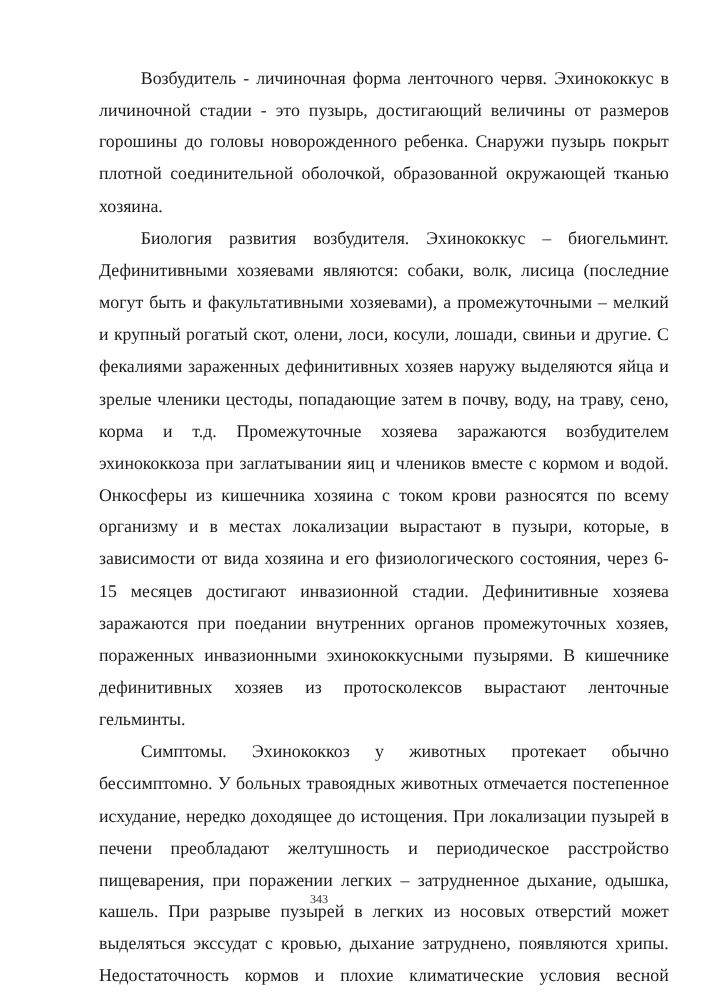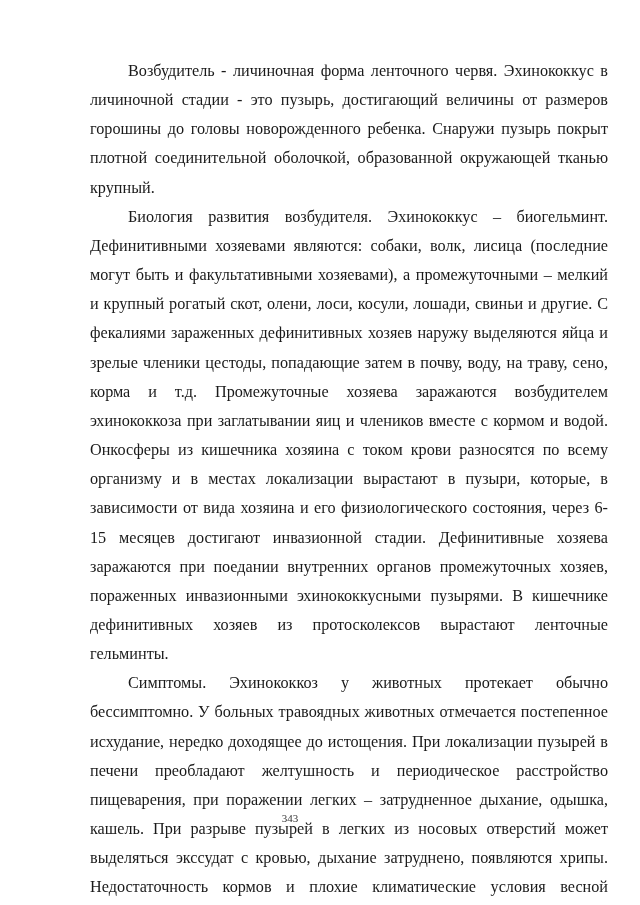--- a/index.html
+++ b/index.html
@@ -39,18 +39,18 @@
       top: 812px;
       text-align: center;
       font-size: 11px;
       color: #333;
     }
   </style>
 </head>
 <body>
 
 <div class="page">
-  <p class="para"><span class="italic"></span><span>Возбудитель - личиночная форма ленточного червя. Эхинококкус в личиночной стадии - это пузырь, достигающий величины от размеров горошины до головы новорожденного ребенка. Снаружи пузырь покрыт плотной соединительной оболочкой, образованной окружающей тканью крупный.</span></p>
+  <p class="para"><span class="italic"></span><span>Возбудитель - личиночная форма ленточного червя. Эхинококкус в личиночной стадии - это пузырь, достигающий величины от размеров горошины до головы новорожденного ребенка. Снаружи пузырь покрыт плотной соединительной оболочкой, образованной окружающей тканью хозяина.</span></p>
   <p class="para"><span class="italic">Биология развития возбудителя.</span><span> Эхинококкус – биогельминт. Дефинитивными хозяевами являются: собаки, волк, лисица (последние могут быть и факультативными хозяевами), а промежуточными – мелкий и крупный рогатый скот, олени, лоси, косули, лошади, свиньи и другие. С фекалиями зараженных дефинитивных хозяев наружу выделяются яйца и зрелые членики цестоды, попадающие затем в почву, воду, на траву, сено, корма и т.д. Промежуточные хозяева заражаются возбудителем эхинококкоза при заглатывании яиц и члеников вместе с кормом и водой. Онкосферы из кишечника хозяина с током крови разносятся по всему организму и в местах локализации вырастают в пузыри, которые, в зависимости от вида хозяина и его физиологического состояния, через 6-15 месяцев достигают инвазионной стадии. Дефинитивные хозяева заражаются при поедании внутренних органов промежуточных хозяев, пораженных инвазионными эхинококкусными пузырями. В кишечнике дефинитивных хозяев из протосколексов вырастают ленточные гельминты.</span></p>
   <p class="para"><span class="italic">Симптомы.</span><span> Эхинококкоз у животных протекает обычно бессимптомно. У больных травоядных животных отмечается постепенное исхудание, нередко доходящее до истощения. При локализации пузырей в печени преобладают желтушность и периодическое расстройство пищеварения, при поражении легких – затрудненное дыхание, одышка, кашель. При разрыве пузырей в легких из носовых отверстий может выделяться экссудат с кровью, дыхание затруднено, появляются хрипы. Недостаточность кормов и плохие климатические условия весной способствуют более тяжелому течению болезни у диких животных. У хронически больных жвачных животных периодически расстраивается пищеварение, сопровождающееся запорами и поносами. При</span></p>
 </div>
 
 <div class="page-number">343</div>
 
 </body></html>

